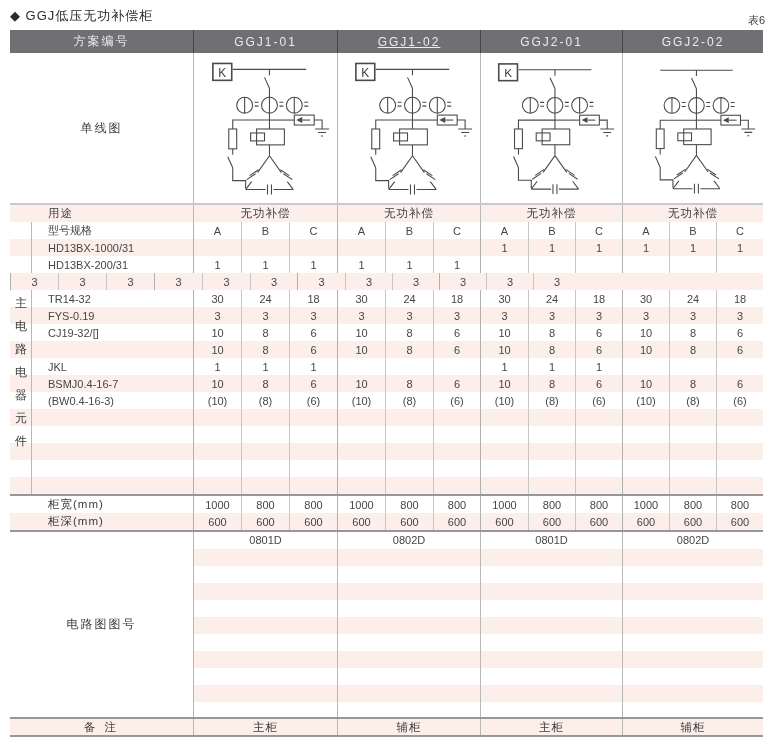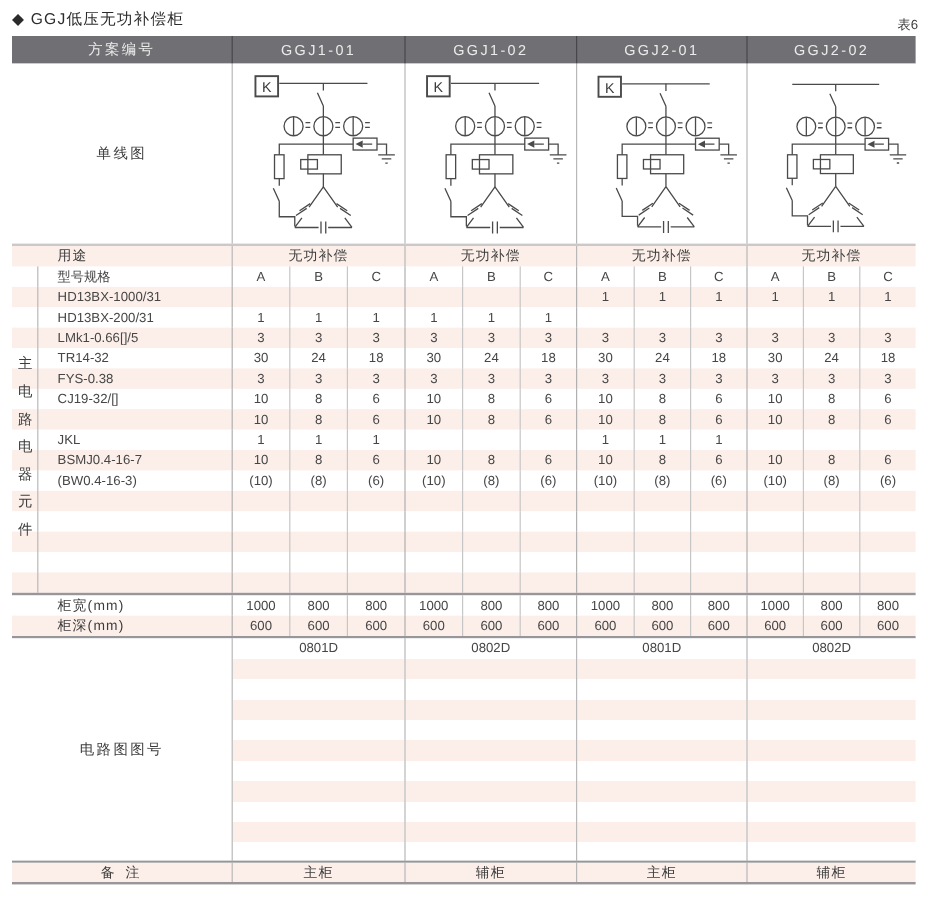--- a/index.html
+++ b/index.html
@@ -44,21 +44,21 @@
 </style>
 </head>
 <body>
 
 <div id="title">◆ GGJ低压无功补偿柜</div>
 <div id="tag">表6</div>
 <div id="tbl">
     <div class="hdr">
       <div class="hcell" style="width: 183px;">方案编号</div>
       <div class="hcell div" style="width: 144px;">GGJ1-01</div>
-      <div class="hcell div" style="width: 143px;">GGJ1-02</div>
+      <div class="hcell div" style="width: 143px; text-decoration: underline;">GGJ1-02</div>
       <div class="hcell div" style="width: 142px;">GGJ2-01</div>
       <div class="hcell div" style="width: 141px;">GGJ2-02</div>
     </div>
     <div class="drow">
       <div class="dlab" style="width: 183px;">单线图</div>
       <div class="dcell" style="width: 144px;">
         <svg width="142" height="150" viewBox="0 0 143 150" fill="none" stroke="#4a4a4a" stroke-width="1.1">
           <rect x="18" y="10" width="19" height="17" stroke-width="1.6"></rect>
           <text x="27.5" y="23.5" font-size="12" stroke="none" fill="#3c3c3c" text-anchor="middle" font-family="Liberation Sans, sans-serif">K</text>
           <path d="M38 16 H112"></path>
@@ -247,24 +247,20 @@
       <div class="scell" style="width: 48px;">1</div>
       <div class="scell" style="width: 47px;">1</div>
       <div class="scell first" style="width: 48px;"></div>
       <div class="scell" style="width: 47px;"></div>
       <div class="scell" style="width: 47px;"></div>
       <div class="scell first" style="width: 47px;"></div>
       <div class="scell" style="width: 47px;"></div>
       <div class="scell" style="width: 47px;"></div>
     </div>
     <div class="row pink">
-      <div class="labwrap">
-        <div class="strip"></div>
-        <div class="mlab">LMk1-0.66[]/5</div>
-      </div>
       <div class="scell first" style="width: 48px;">3</div>
       <div class="scell" style="width: 48px;">3</div>
       <div class="scell" style="width: 48px;">3</div>
       <div class="scell first" style="width: 48px;">3</div>
       <div class="scell" style="width: 48px;">3</div>
       <div class="scell" style="width: 47px;">3</div>
       <div class="scell first" style="width: 48px;">3</div>
       <div class="scell" style="width: 47px;">3</div>
       <div class="scell" style="width: 47px;">3</div>
       <div class="scell first" style="width: 47px;">3</div>
@@ -285,21 +281,21 @@
       <div class="scell first" style="width: 48px;">30</div>
       <div class="scell" style="width: 47px;">24</div>
       <div class="scell" style="width: 47px;">18</div>
       <div class="scell first" style="width: 47px;">30</div>
       <div class="scell" style="width: 47px;">24</div>
       <div class="scell" style="width: 47px;">18</div>
     </div>
     <div class="row pink">
       <div class="labwrap">
         <div class="strip"></div>
-        <div class="mlab">FYS-0.38</div>
+        <div class="mlab">FYS-0.19</div>
       </div>
       <div class="scell first" style="width: 48px;">3</div>
       <div class="scell" style="width: 48px;">3</div>
       <div class="scell" style="width: 48px;">3</div>
       <div class="scell first" style="width: 48px;">3</div>
       <div class="scell" style="width: 48px;">3</div>
       <div class="scell" style="width: 47px;">3</div>
       <div class="scell first" style="width: 48px;">3</div>
       <div class="scell" style="width: 47px;">3</div>
       <div class="scell" style="width: 47px;">3</div>

